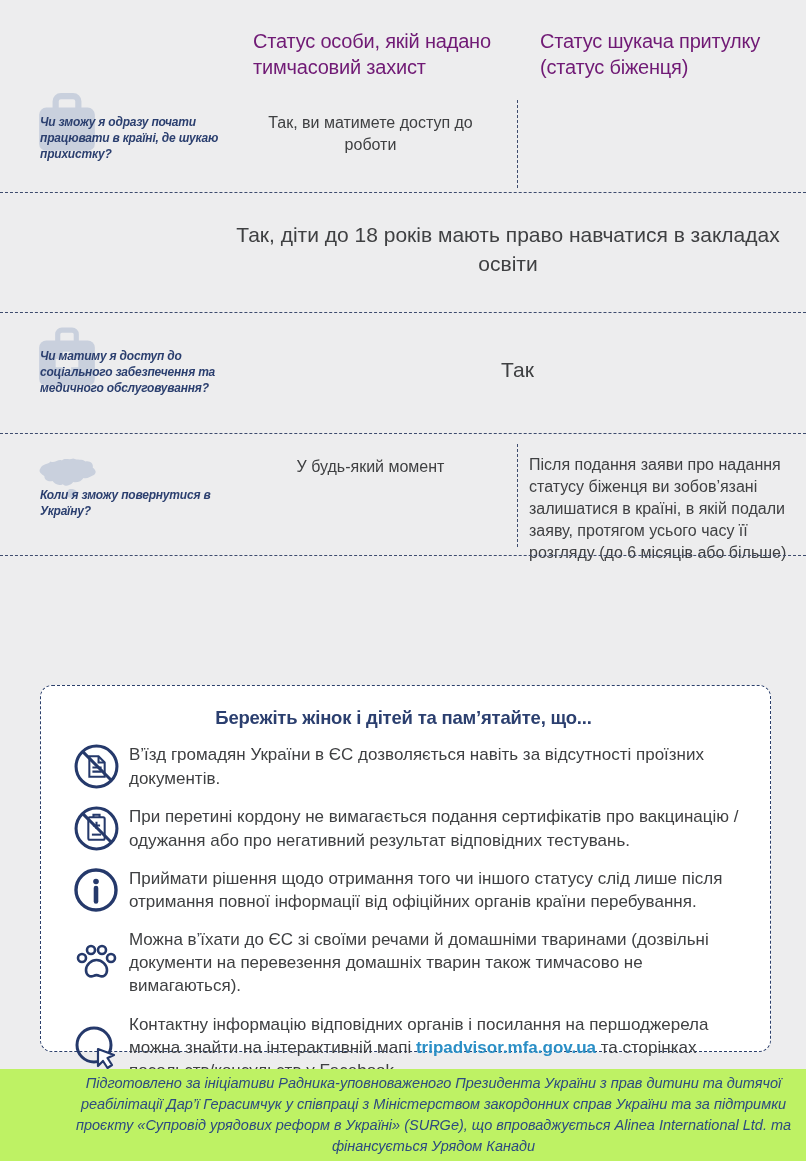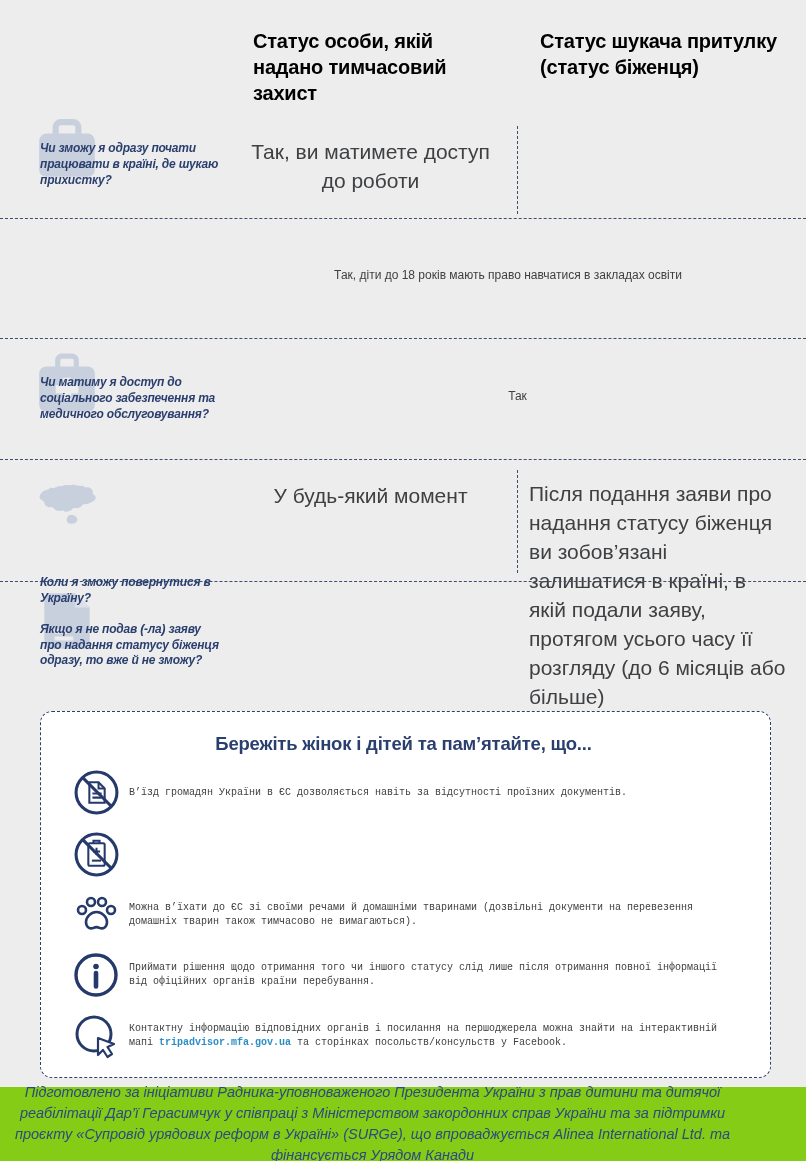--- a/index.html
+++ b/index.html
@@ -5,62 +5,62 @@
   * { margin:0; padding:0; box-sizing:border-box; }
   html,body { background:#fff; }
   body { font-family:"Liberation Sans","DejaVu Sans",sans-serif; }
   .page {
     position:relative; width:806px; height:1161px; margin:0 auto;
     background:#ededee; overflow:hidden;
   }
   
   .cmp-header { display:grid; grid-template-columns:230px 287px 1fr; padding:28px 0 6px; }
   .col-head {
-    color:#000000; font-weight:bold; font-size:20px; line-height:1.3;
+    color:#701a75; font-weight:normal; font-size:20px; line-height:1.3;
     padding-left:23px; padding-right:16px; letter-spacing:-0.2px;
   }
   
   .row { position:relative; display:grid; grid-template-columns:230px 287px 1fr; }
   .row + .row { border-top:1px dashed #3e4c6e; }
   .r1 { height:106px; } .r2 { height:120px; } .r3 { height:121px;gap:19px; }
   .r4 { height:122px; } .r5 { height:128px; }
   .qcell { position:relative; grid-column:1; padding:0 6px 0 40px; display:flex; flex-direction:column; justify-content:center; }
   .qtext {
     position:relative; z-index:2; color:#2b3f6f; font-weight:bold;
     font-size:12px; line-height:1.32; letter-spacing:-0.2px;font-style:italic;
   }
   .qicon { position:absolute; z-index:1; left:34px; top:12px; width:66px; height:66px; }
   .r1 .qicon { top:4px; } .r4 .qicon { top:12px; } .r5 .qicon { top:6px; }
-  .acell { padding:26px 18px 10px 12px; font-size:21px; color:#3f4042; line-height:1.38; }
+  .acell { padding:26px 18px 10px 12px; font-size:16px; color:#3f4042; line-height:1.38; }
   .acell.center-text { text-align:center; }
   .a-merged {
     grid-column:2 / 4; display:flex; align-items:center; justify-content:center;
-    text-align:center; font-size:12px; color:#3f4042; padding:0 24px 6px 4px; line-height:1.38;
+    text-align:center; font-size:21px; color:#3f4042; padding:0 24px 6px 4px; line-height:1.38;
   }
   .vdivider { position:absolute; left:517px; top:14px; bottom:4px; border-left:1px dashed #3e4c6e; }
   .r4 .vdivider { top:10px; bottom:8px; }
   
   .band-lower { padding:2px 35px 0 40px; }
   .reminder-box {
     background:#fff; border:1.5px dashed #2b3f6b; border-radius:12px;
     width:731px; height:367px; padding:17px 26px 18px 22px;
   }
   .reminder-title {
     text-align:center; color:#2b3f6f; font-weight:bold; font-size:18.5px;
     letter-spacing:-0.2px; margin:4px 0 14px;
   }
   .reminder-item { display:grid; grid-template-columns:66px 1fr; align-items:center; margin-bottom:15px; }
   .reminder-item:last-child { margin-bottom:0; }
   .ricon { display:flex; align-items:center; justify-content:center; }
-  .rtext { font-size:10px; color:#3f4042; line-height:1.36; padding-right:4px;font-family:Liberation Mono, monospace; }
+  .rtext { font-size:17px; color:#3f4042; line-height:1.36; padding-right:4px; }
   .rlink { color:#2b8fc6; font-weight:bold; text-decoration:none;margin-top:31px; }
   
   .footer {
-    position:absolute; left:0; right:0; bottom:0; height:74px; background:#84cc16;
-    display:flex; align-items:center; justify-content:flex-start;
+    position:absolute; left:0; right:0; bottom:0; height:92px; background:#bef264;
+    display:flex; align-items:center; justify-content:flex-end;
   }
   .footer-text {
     font-style:italic; color:#2c4a80; font-size:14.5px; line-height:1.45;
     text-align:center; max-width:745px;
   }
 </style>
 </head>
 <body>
 
 <div class="page">
@@ -112,30 +112,20 @@
         </svg>
       </span>
       <div class="qtext">Коли я зможу повернутися в Україну?</div>
     </div>
     <div class="acell center-text" style="padding-top:22px;">У будь-який момент</div>
     <div class="acell" style="padding-top:20px;">Після подання заяви про надання статусу біженця ви зобов’язані залишатися в країні, в якій подали заяву, протягом усього часу її розгляду (до 6 місяців або більше)</div>
     <div class="vdivider"></div>
   </div>
 
   <div class="row r5">
-    <div class="qcell">
-      <span class="qicon">
-        <svg viewBox="0 0 64 64" width="66" height="66">
-          <path d="M16 5 h24 l14 14 v34 a6 6 0 0 1 -6 6 h-32 a6 6 0 0 1 -6 -6 v-42 a6 6 0 0 1 6 -6 z" fill="#c9d0dd"></path>
-          <path d="M40 5 l14 14 h-14 z" fill="#dde2ea"></path>
-          <path d="M20 42 h12 M20 49 h18" stroke="#ededee" stroke-width="4"></path>
-        </svg>
-      </span>
-      <div class="qtext">Якщо я не подав (-ла) заяву про надання статусу біженця одразу, то вже й не зможу?</div>
-    </div>
   </div>
 
   <div class="band-lower">
     <div class="reminder-box">
       <div class="reminder-title">Бережіть жінок і дітей та пам’ятайте, що...</div>
 
       <div class="reminder-item">
         <span class="ricon">
           <svg viewBox="0 0 46 46" width="47" height="47">
             <circle cx="23" cy="23" r="20" fill="none" stroke="#25396b" stroke-width="3"></circle>
@@ -156,49 +146,50 @@
             <circle cx="23" cy="23" r="20" fill="none" stroke="#25396b" stroke-width="3"></circle>
             <g fill="none" stroke="#25396b" stroke-width="2">
               <rect x="15" y="12" width="16" height="22" rx="1.5"></rect>
               <path d="M20 12 v-2.5 h6 v2.5"></path>
               <path d="M23 16.5 v7 M19.5 20 h7"></path>
               <path d="M18.5 29 h9"></path>
             </g>
             <line x1="10" y1="9" x2="37" y2="36" stroke="#25396b" stroke-width="3"></line>
           </svg>
         </span>
+        <div class="rtext">При перетині кордону не вимагається подання сертифікатів про вакцинацію / одужання або про негативний результат відповідних тестувань.</div>
+      </div>
+
+      <div class="reminder-item">
+        <span class="ricon">
+          <svg viewBox="0 0 46 46" width="46" height="46">
+            <circle cx="23" cy="23" r="20" fill="none" stroke="#25396b" stroke-width="3.4"></circle>
+            <circle cx="23" cy="14.5" r="2.8" fill="#25396b"></circle>
+            <path d="M23 21 v13.5" stroke="#25396b" stroke-width="4.6" stroke-linecap="round"></path>
+          </svg>
+        </span>
+        <div class="rtext">Приймати рішення щодо отримання того чи іншого статусу слід лише після отримання повної інформації від офіційних органів країни перебування.</div>
       </div>
 
       <div class="reminder-item">
         <span class="ricon">
           <svg viewBox="0 0 44 44" width="44" height="44" fill="none" stroke="#25396b" stroke-width="2.6">
             <circle cx="8" cy="17" r="4"></circle>
             <circle cx="17" cy="9" r="4"></circle>
             <circle cx="28" cy="9" r="4"></circle>
             <circle cx="37" cy="17" r="4"></circle>
             <path d="M22.5 19 c5.5 0 10.5 5 10.5 10 c0 5 -3.8 7.6 -7.6 5.8 c-1.9 -0.9 -3.9 -0.9 -5.8 0 c-3.8 1.8 -7.6 -0.8 -7.6 -5.8 c0 -5 5 -10 10.5 -10 z"></path>
           </svg>
         </span>
         <div class="rtext">Можна в’їхати до ЄС зі своїми речами й домашніми тваринами (дозвільні документи на перевезення домашніх тварин також тимчасово не вимагаються).</div>
       </div>
 
       <div class="reminder-item">
         <span class="ricon">
           <svg viewBox="0 0 46 46" width="46" height="46">
-            <circle cx="23" cy="23" r="20" fill="none" stroke="#25396b" stroke-width="3.4"></circle>
-            <circle cx="23" cy="14.5" r="2.8" fill="#25396b"></circle>
-            <path d="M23 21 v13.5" stroke="#25396b" stroke-width="4.6" stroke-linecap="round"></path>
-          </svg>
-        </span>
-        <div class="rtext">Приймати рішення щодо отримання того чи іншого статусу слід лише після отримання повної інформації від офіційних органів країни перебування.</div>
-      </div>
-
-      <div class="reminder-item">
-        <span class="ricon">
-          <svg viewBox="0 0 46 46" width="46" height="46">
             <circle cx="21" cy="21" r="17" fill="none" stroke="#25396b" stroke-width="3"></circle>
             <path d="M25 25 l16 6 -6.5 3 4.5 7 -4.5 3 -4.5 -7 -5 5 z" fill="#ffffff" stroke="#25396b" stroke-width="2.2" stroke-linejoin="round"></path>
           </svg>
         </span>
         <div class="rtext">
           <span>Контактну інформацію відповідних органів і посилання на першоджерела можна знайти на інтерактивній мапі </span><a href="#" class="rlink">tripadvisor.mfa.gov.ua</a><span> та сторінках посольств/консульств у Facebook.</span>
         </div>
       </div>
 
     </div>

